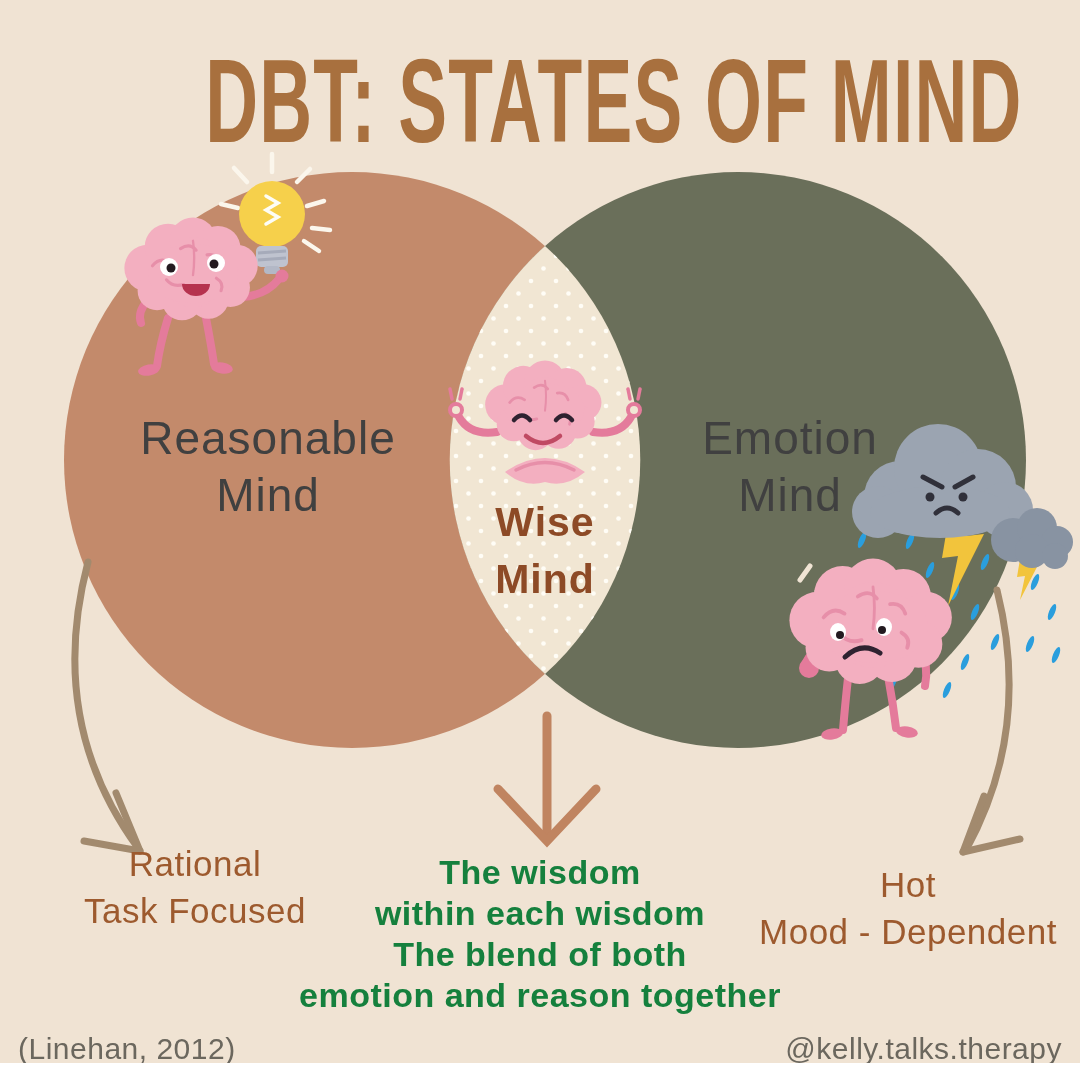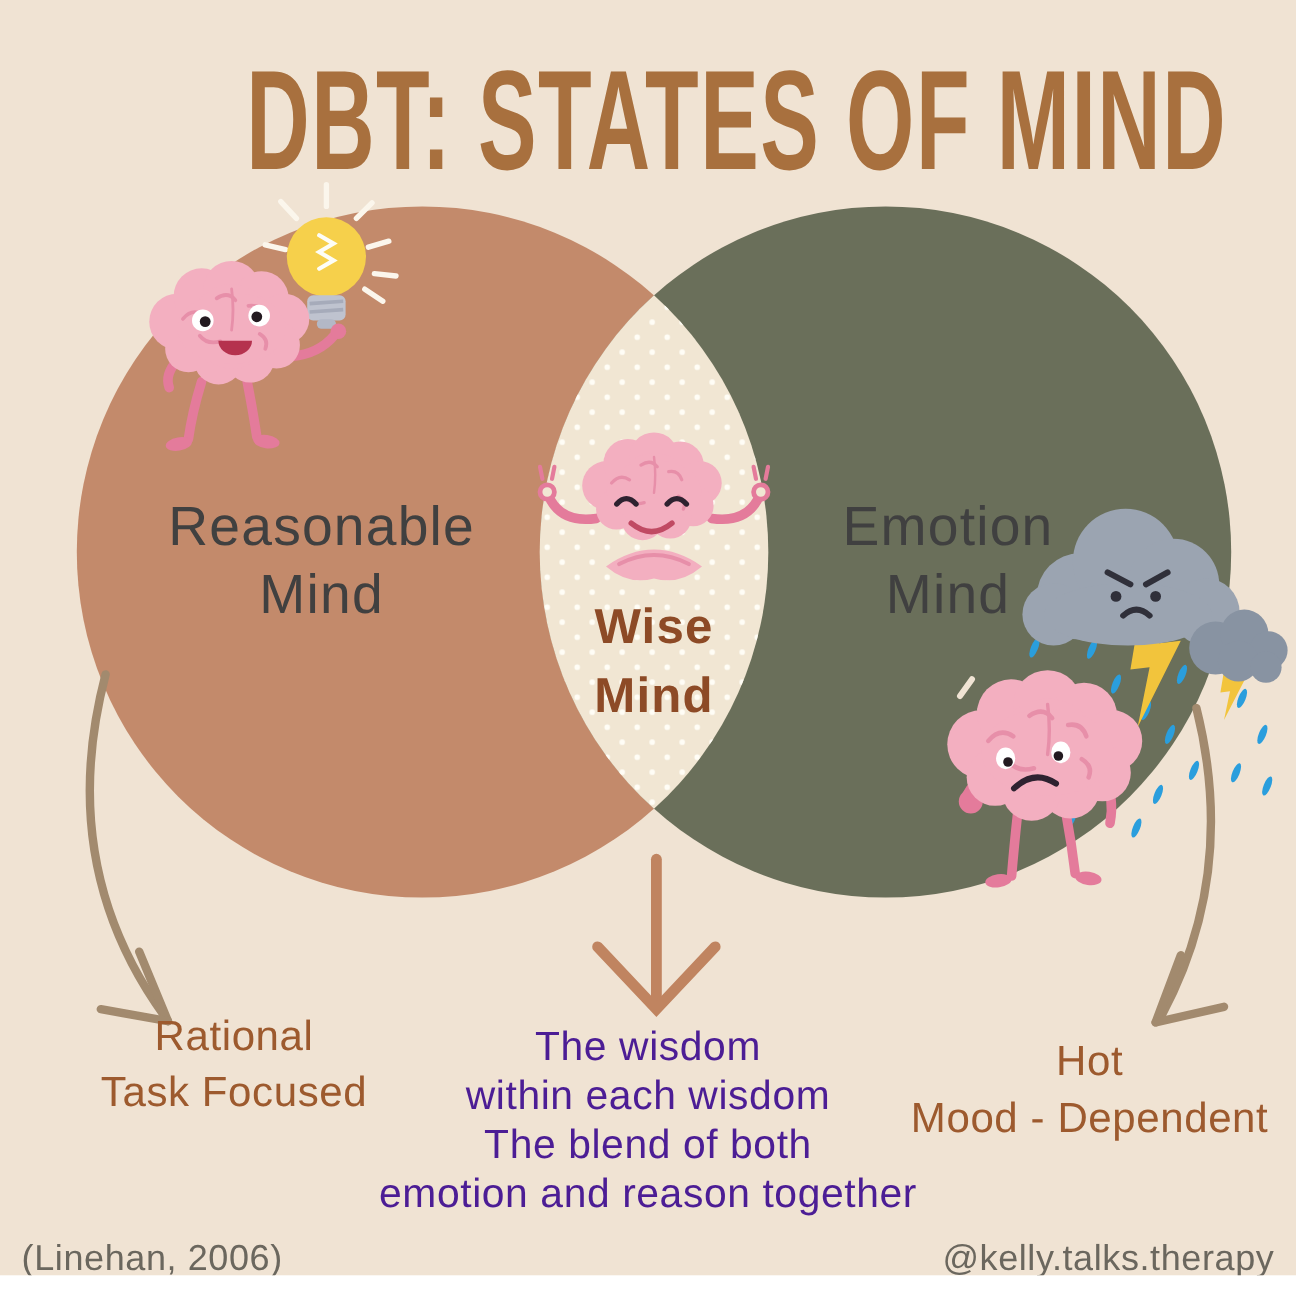--- a/index.html
+++ b/index.html
@@ -25,21 +25,21 @@
   .wise-label{
     left:445px;top:494px;width:200px;text-align:center;
     font-size:41px;line-height:57px;font-weight:bold;color:#8d4a26;letter-spacing:1px;
   }
   .desc{text-align:center;}
   .desc-side{font-size:35px;line-height:47px;color:#9d5a2e;letter-spacing:.5px;}
   .desc-left{left:45px;top:840px;width:300px;}
   .desc-right{left:758px;top:861px;width:300px;}
   .desc-center{
     left:280px;top:852px;width:520px;
-    font-size:34px;line-height:41px;color:#4c1d95;letter-spacing:.5px;
+    font-size:34px;line-height:41px;color:#15803d;letter-spacing:.5px;font-weight:bold;
   }
   .footer-text{font-size:30px;color:#6b675e;letter-spacing:.5px;}
   .footer-left{left:18px;top:1032px;}
   .footer-right{right:18px;top:1032px;text-align:right;}
 </style>
 </head>
 <body>
 
 <div class="canvas">
 
@@ -255,16 +255,16 @@
     <div>within each wisdom</div>
     <div>The blend of both</div>
     <div>emotion and reason together</div>
   </div>
 
   <div class="abs desc desc-side desc-right">
     <div>Hot</div>
     <div>Mood - Dependent</div>
   </div>
 
-  <div class="abs footer-text footer-left">(Linehan, 2006)</div>
+  <div class="abs footer-text footer-left">(Linehan, 2012)</div>
   <div class="abs footer-text footer-right">@kelly.talks.therapy</div>
 
 </div>
 
 </body></html>

